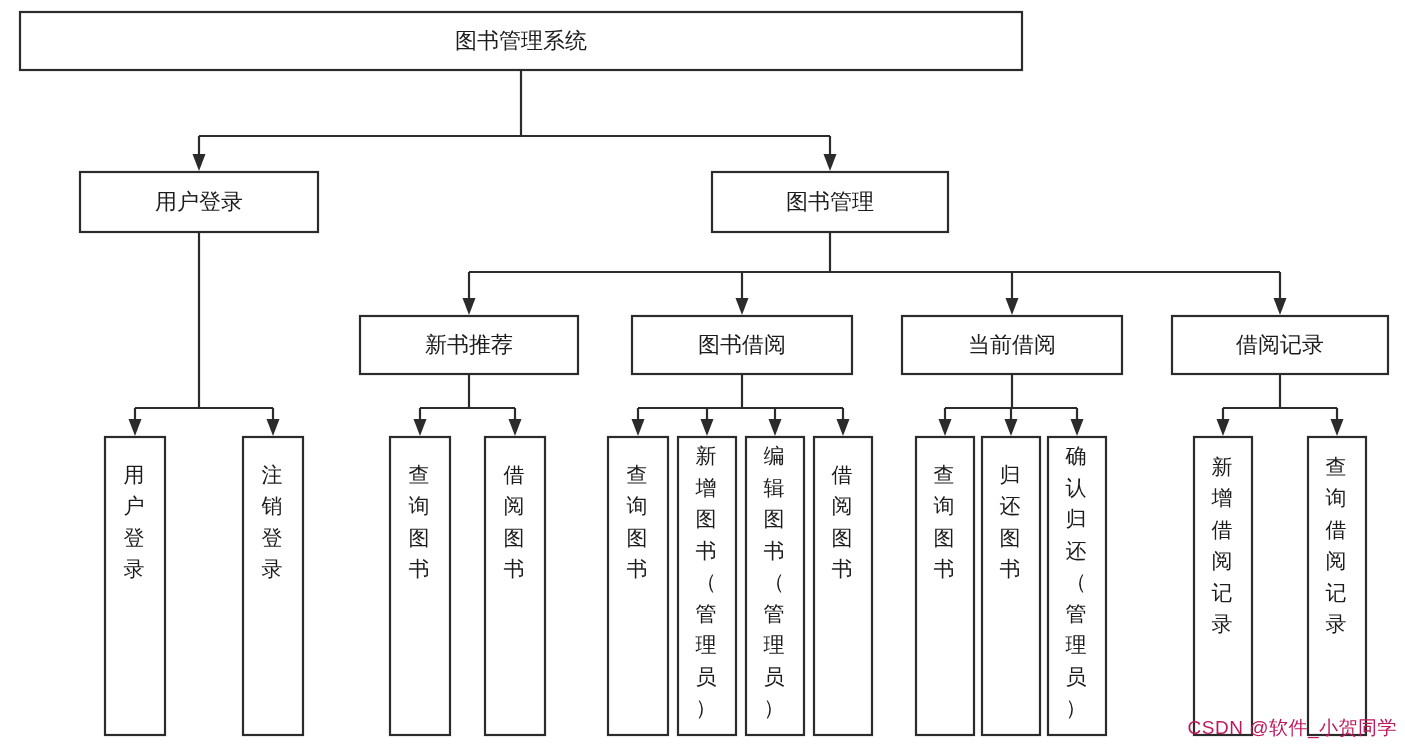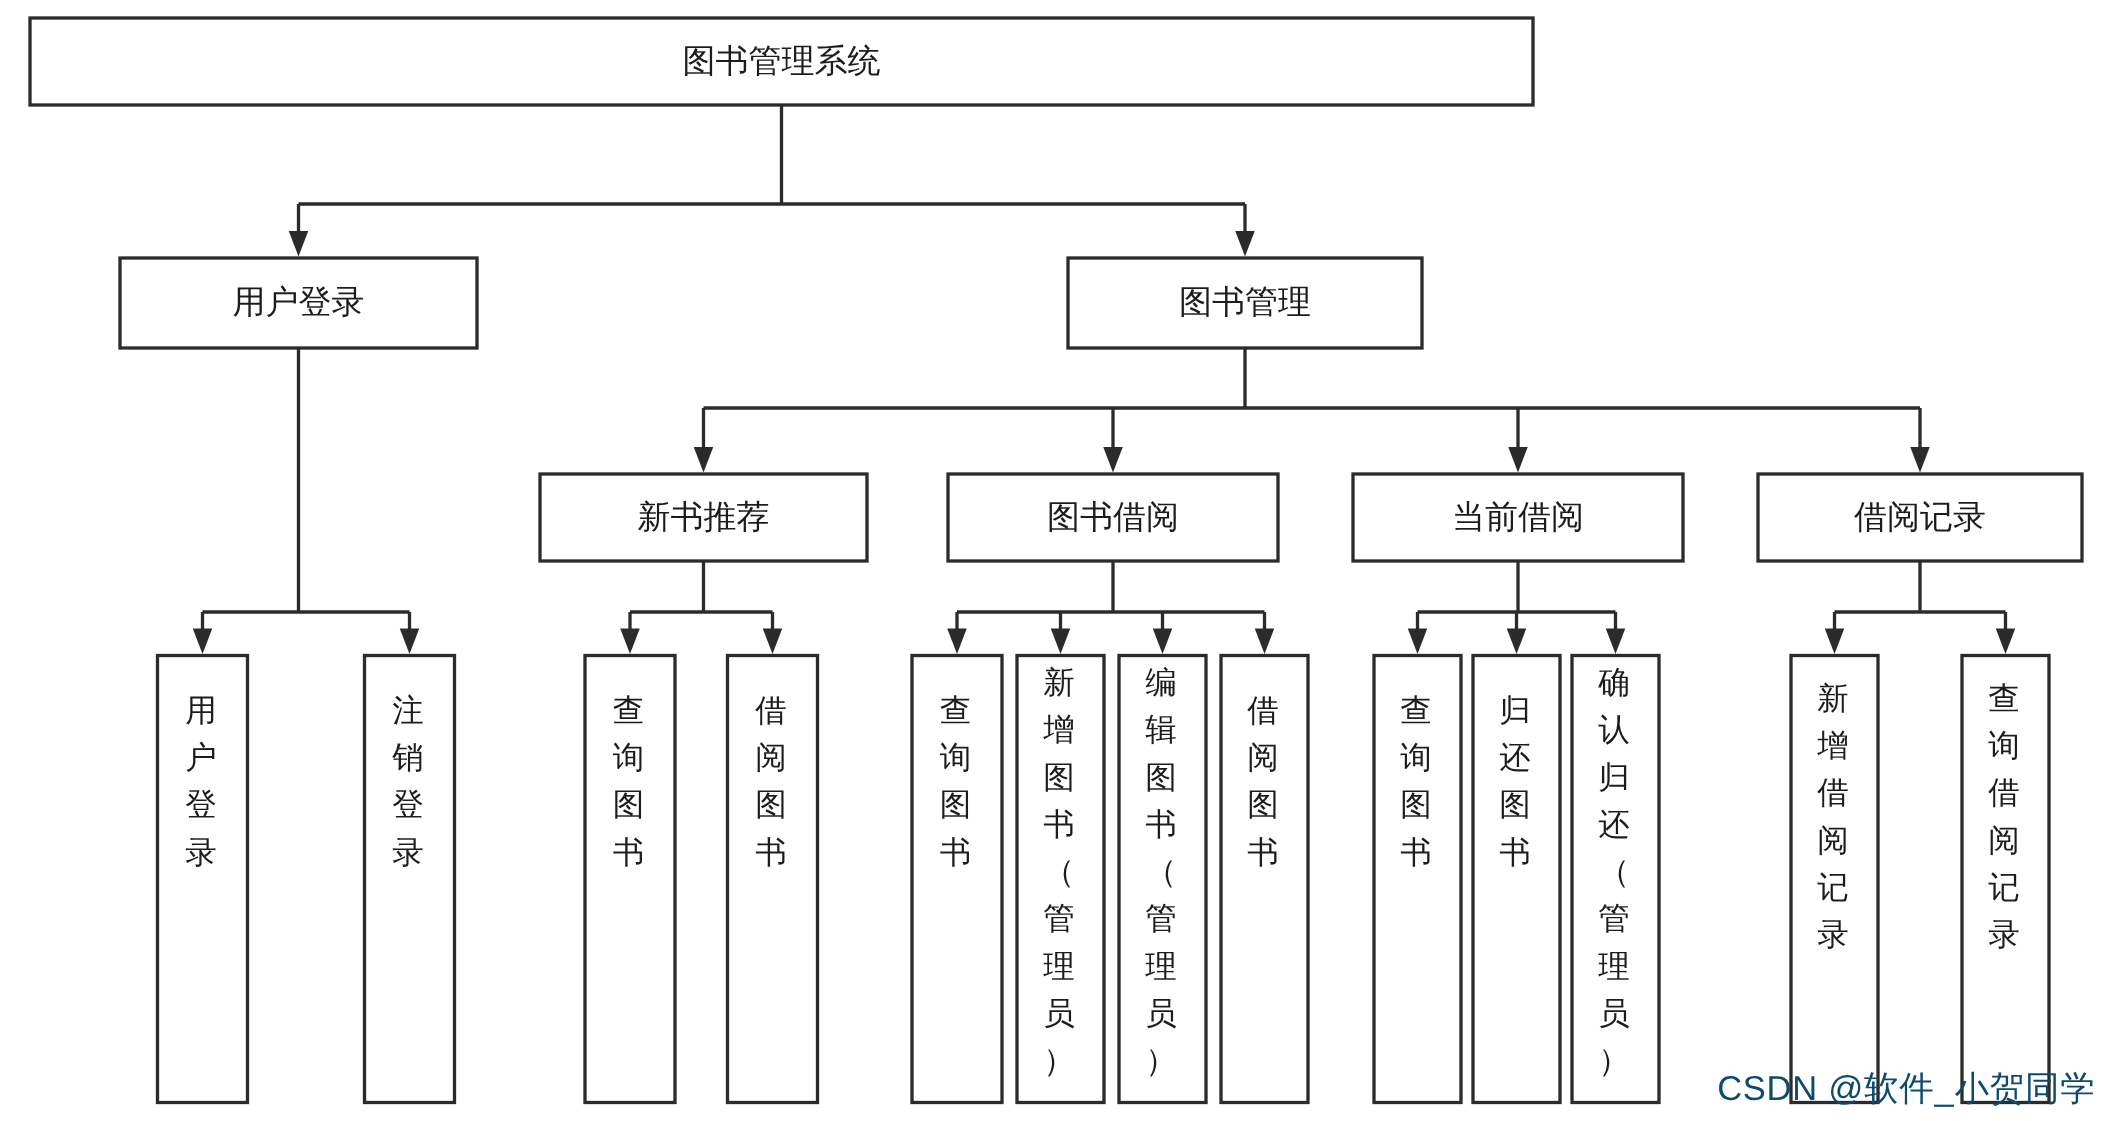--- a/index.html
+++ b/index.html
@@ -57,22 +57,22 @@
     writing-mode: vertical-rl;
     text-orientation: upright;
     letter-spacing: 2px;
     dominant-baseline: central;
   }
   .watermark {
     position: absolute;
     right: 8px;
     bottom: 6px;
     font-family: "Liberation Sans", "DejaVu Sans", sans-serif;
-    font-size: 23px;
-    color: #0c4a6e;
+    font-size: 19px;
+    color: #be185d;
     white-space: nowrap;
     letter-spacing: 0.5px;
     pointer-events: none;
   }
 </style>
 </head>
 <body>
 
 <div id="diagram-root">
   <svg id="tree-svg" viewBox="0 0 1405 747" xmlns="http://www.w3.org/2000/svg">

